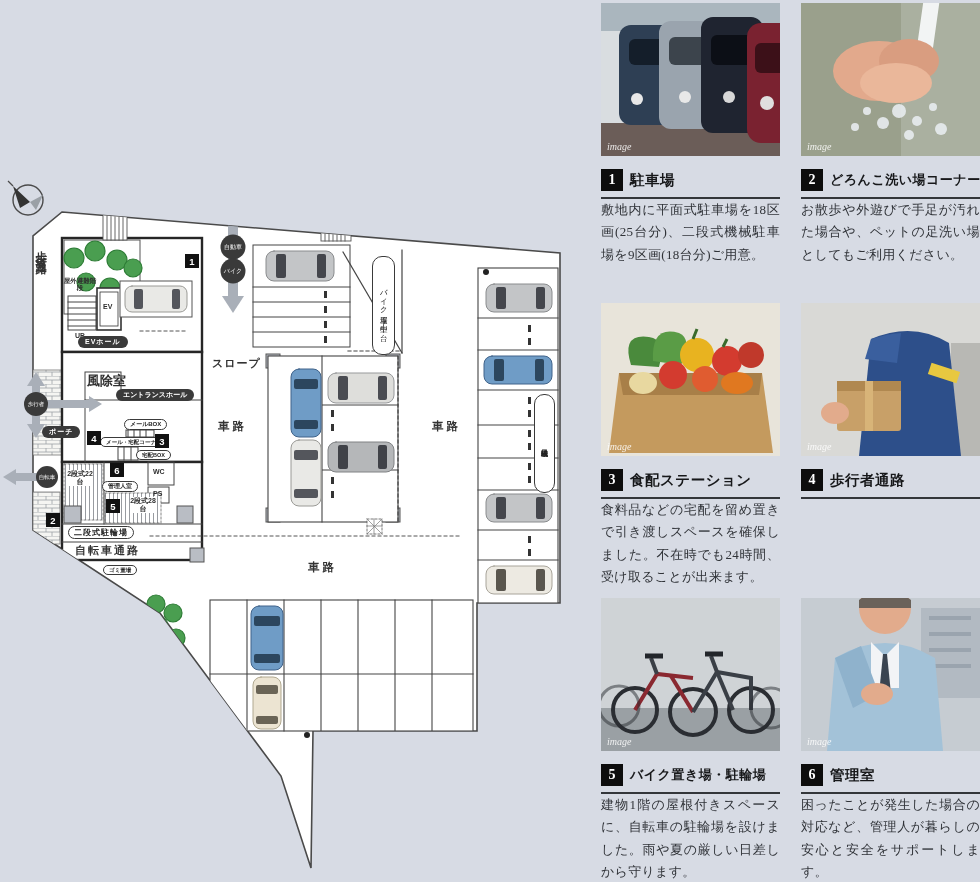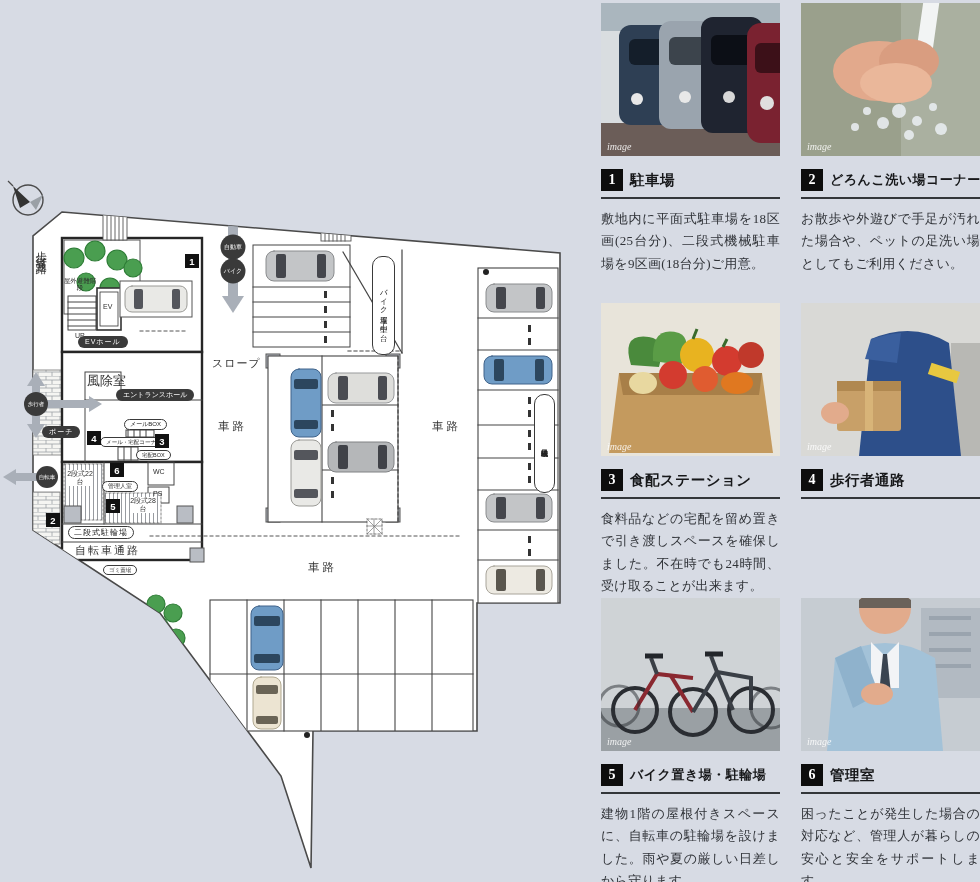--- a/index.html
+++ b/index.html
@@ -2,21 +2,21 @@
 <html><head>
 <meta charset="utf-8">
 <style>
   html,body{margin:0;padding:0;}
   body{background:#d7dbe4;font-family:"Liberation Sans",sans-serif;}
   .page{position:relative;width:980px;height:882px;background:#d7dbe4;overflow:hidden;}
 
   
   .plan{position:absolute;left:0;top:0;width:600px;height:882px;}
   .plan svg{position:absolute;left:0;top:0;}
-  .plan-label{position:absolute;color:#2e2e2e;white-space:nowrap;line-height:1.15;}
+  .plan-label{position:absolute;color:#2e2e2e;white-space:nowrap;line-height:1.15;font-weight:bold;}
   .vtext{writing-mode:vertical-rl;text-orientation:upright;}
   .pill{background:#fff;border:1px solid #3a3a3a;border-radius:999px;padding:1px 5px;
         font-size:6.5px;color:#222;text-align:center;}
   .pill-dark{background:#3a3a3a;border-radius:999px;padding:2px 7px;font-size:7.5px;
         color:#fff;text-align:center;letter-spacing:1px;}
   .badge{position:absolute;background:#3a3a3a;border-radius:50%;color:#fff;
         display:flex;align-items:center;justify-content:center;transform:translate(-50%,-50%);}
   .marker{position:absolute;width:14px;height:14px;background:#111;color:#fff;
         font-weight:bold;font-size:9.5px;display:flex;align-items:center;justify-content:center;}
   .vpill{position:absolute;background:#fff;border:1px solid #3a3a3a;border-radius:10px;
@@ -32,21 +32,21 @@
   .photo svg{display:block;}
   .img-cap{position:absolute;left:6px;bottom:4px;color:#fff;opacity:.85;
         font-family:"Liberation Serif",serif;font-style:italic;font-size:10px;}
   .title-row{display:flex;align-items:center;gap:7px;margin-top:13px;
         border-bottom:2px solid #33363a;padding-bottom:6px;}
   .num{flex:0 0 auto;width:22px;height:22px;background:#0d0d0d;color:#fff;
         font-family:"Liberation Serif",serif;font-weight:bold;font-size:14px;
         display:flex;align-items:center;justify-content:center;}
   .f-title{font-family:"Liberation Serif","DejaVu Serif",serif;font-weight:bold;
         font-size:14.5px;color:#17181a;letter-spacing:.5px;white-space:nowrap;}
-  .f-desc{margin-top:9px;font-family:"Liberation Serif","DejaVu Serif",serif;
+  .f-desc{font-family:"Liberation Serif","DejaVu Serif",serif;
         font-size:13px;line-height:1.72;color:#303338;letter-spacing:.3px;text-align:justify;}
 </style>
 </head>
 <body>
 
 <div class="page">
 
   <div class="plan">
     <svg width="600" height="882" viewBox="0 0 600 882">
       <defs>

